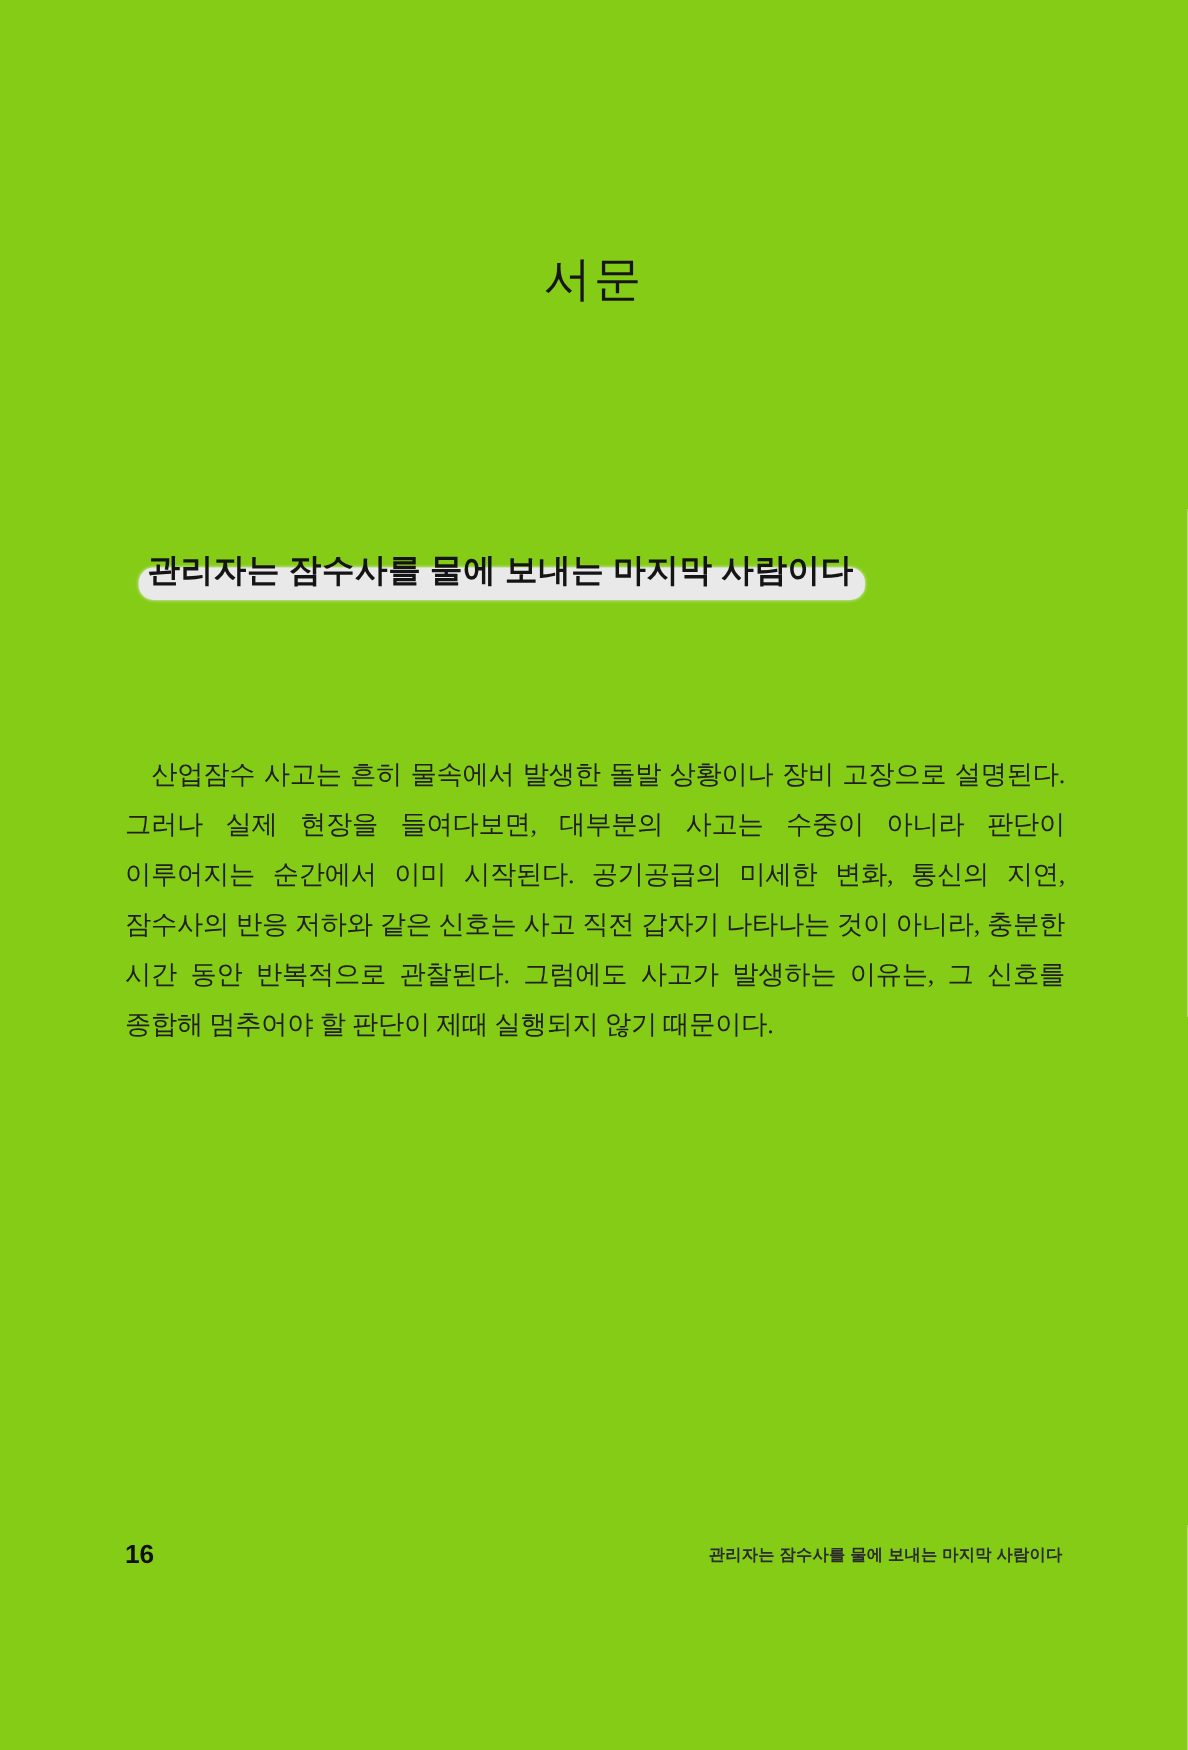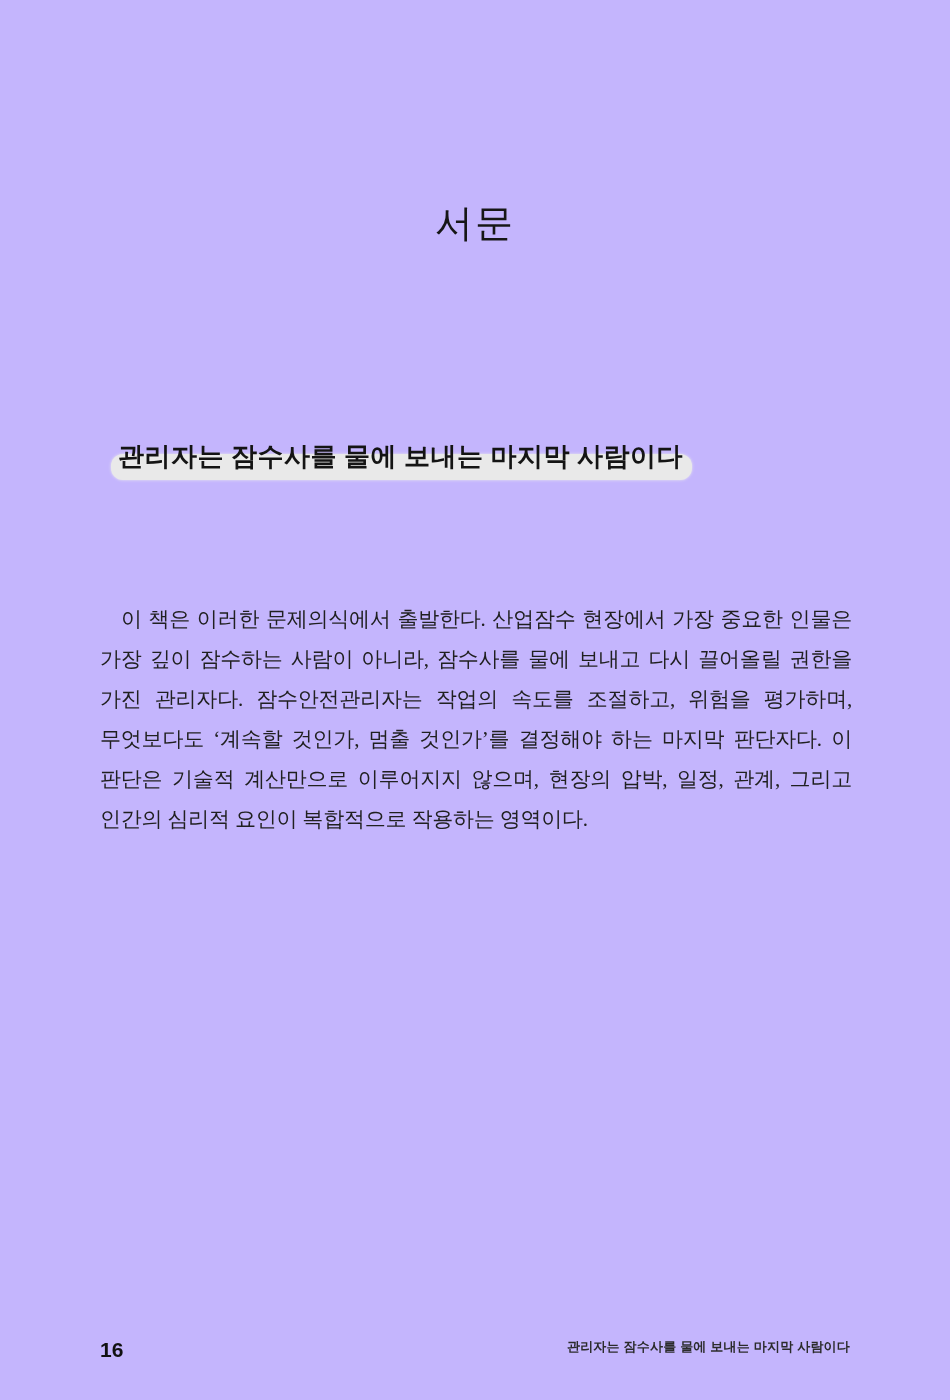--- a/index.html
+++ b/index.html
@@ -8,21 +8,21 @@
     width: 950px;
     height: 1400px;
     position: relative;
     font-family: "Liberation Serif", "DejaVu Serif", serif;
     color: #1c1c1c;
     overflow: hidden;
   }
   .page {
     position: absolute;
     inset: 0;
-    background: #c4b5fd;
+    background: #84cc16;
   }
   .chapter-title {
     position: absolute;
     top: 198px;
     left: 0;
     width: 950px;
     text-align: center;
     font-size: 38px;
     font-weight: 500;
     letter-spacing: 2px;
@@ -77,24 +77,25 @@
     line-height: 40px;
     text-align: justify;
     text-indent: 21px;
     color: #202020;
     margin-bottom: 40px;
     word-break: keep-all;
     letter-spacing: -0.2px;
   }
   .footer {
     position: absolute;
-    top: 1338px;
+    top: 1232px;
     left: 100px;
     width: 750px;
     display: flex;
+    align-items: center;
     justify-content: space-between;
   }
   .page-number {
     font-family: "Liberation Sans", "DejaVu Sans", sans-serif;
     font-size: 21px;
     font-weight: 700;
     color: #111111;
   }
   .running-title {
     font-family: "Liberation Sans", "DejaVu Sans", sans-serif;
@@ -111,21 +112,21 @@
 
   <div class="chapter-title">서문</div>
 
   <div class="heading-block">
     <div>
       <span class="hl heading-ko">관리자는 잠수사를 물에 보내는 마지막 사람이다</span>
     </div>
   </div>
 
   <div class="body-text">
-    <p>이 책은 이러한 문제의식에서 출발한다. 산업잠수 현장에서 가장 중요한 인물은 가장 깊이 잠수하는 사람이 아니라, 잠수사를 물에 보내고 다시 끌어올릴 권한을 가진 관리자다. 잠수안전관리자는 작업의 속도를 조절하고, 위험을 평가하며, 무엇보다도 ‘계속할 것인가, 멈출 것인가’를 결정해야 하는 마지막 판단자다. 이 판단은 기술적 계산만으로 이루어지지 않으며, 현장의 압박, 일정, 관계, 그리고 인간의 심리적 요인이 복합적으로 작용하는 영역이다.</p>
+    <p>산업잠수 사고는 흔히 물속에서 발생한 돌발 상황이나 장비 고장으로 설명된다. 그러나 실제 현장을 들여다보면, 대부분의 사고는 수중이 아니라 판단이 이루어지는 순간에서 이미 시작된다. 공기공급의 미세한 변화, 통신의 지연, 잠수사의 반응 저하와 같은 신호는 사고 직전 갑자기 나타나는 것이 아니라, 충분한 시간 동안 반복적으로 관찰된다. 그럼에도 사고가 발생하는 이유는, 그 신호를 종합해 멈추어야 할 판단이 제때 실행되지 않기 때문이다.</p>
   </div>
 
   <div class="footer">
     <span class="page-number">16</span>
     <span class="running-title">관리자는 잠수사를 물에 보내는 마지막 사람이다</span>
   </div>
 
 </div>
 
 </body></html>

